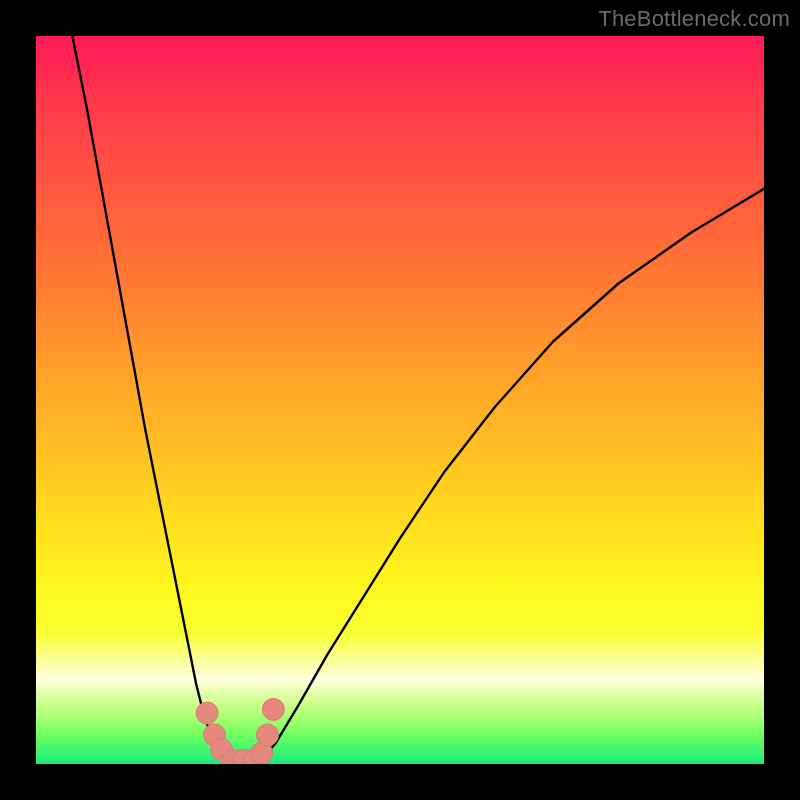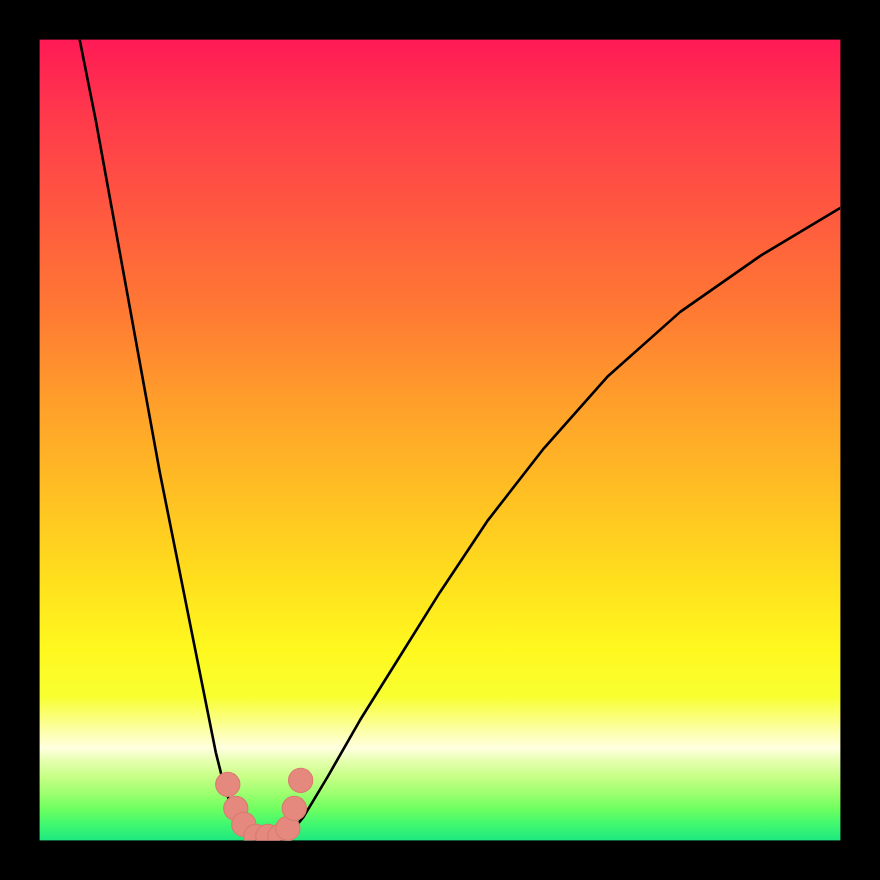--- a/index.html
+++ b/index.html
@@ -73,13 +73,14 @@
           <circle cx="185.64" cy="713.44" r="11" fill="#e5887e" stroke="#d97a70" stroke-width="1"></circle>
           <circle cx="196.56" cy="724.36" r="11" fill="#e5887e" stroke="#d97a70" stroke-width="1"></circle>
           <circle cx="207.48" cy="724.36" r="11" fill="#e5887e" stroke="#d97a70" stroke-width="1"></circle>
           <circle cx="218.40" cy="724.36" r="11" fill="#e5887e" stroke="#d97a70" stroke-width="1"></circle>
           <circle cx="225.68" cy="717.08" r="11" fill="#e5887e" stroke="#d97a70" stroke-width="1"></circle>
           <circle cx="231.50" cy="698.88" r="11" fill="#e5887e" stroke="#d97a70" stroke-width="1"></circle>
           <circle cx="237.33" cy="673.40" r="11" fill="#e5887e" stroke="#d97a70" stroke-width="1"></circle>
         </g>
     </svg>
   </div>
+  <div class="watermark">TheBottleneck.com</div>
 </div>
 
 </body></html>

